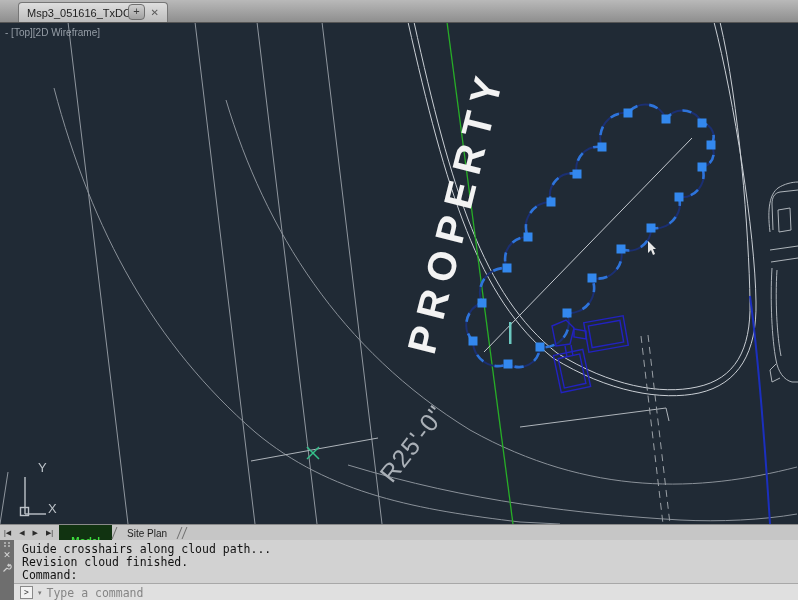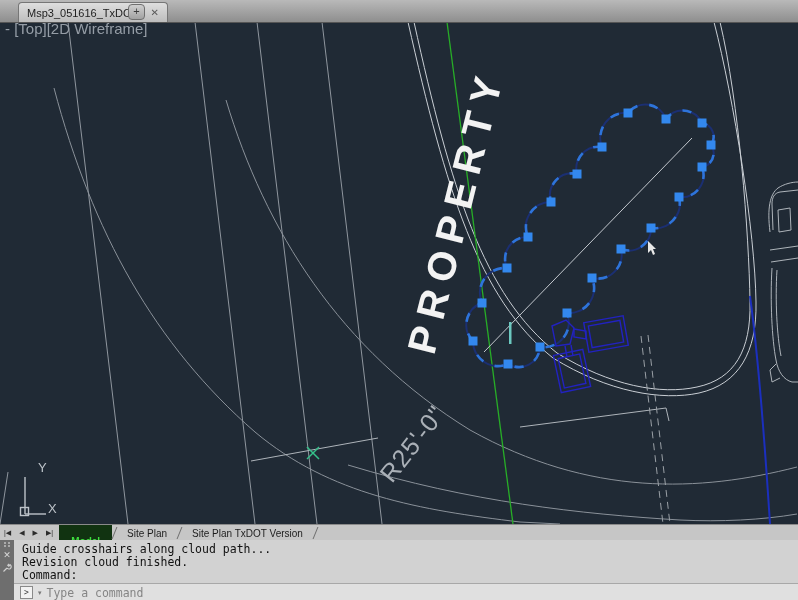--- a/index.html
+++ b/index.html
@@ -13,21 +13,21 @@
     background:linear-gradient(#dedede,#bdbdbd);border:1px solid #767676;border-bottom:none;
     border-radius:4px 4px 0 0;display:flex;align-items:center;padding:0 8px;gap:8px;}
   .file-tab-label{font-size:11px;color:#1d1d1d;white-space:nowrap;}
   .file-tab-close{font-size:10px;color:#5a5a5a;line-height:10px;cursor:default;}
   .new-tab-btn{position:absolute;left:128px;top:4px;width:15px;height:14px;
     background:linear-gradient(#cfcfcf,#a2a2a2);border:1px solid #6f6f6f;border-radius:4px;
     font-size:11px;line-height:12px;text-align:center;color:#3c3c3c;}
 
   
   .canvas{position:absolute;left:0;top:0;width:798px;height:524px;background:#202a35;}
-  .viewport-label{position:absolute;left:5px;top:20px;font-size:15px;color:#959da6;letter-spacing:0px;}
+  .viewport-label{position:absolute;left:5px;top:27px;font-size:10px;color:#959da6;letter-spacing:0px;}
 
   
   .layout-tab-bar{position:absolute;left:0;top:524px;width:798px;height:16px;background:#c6c6c6;
     border-top:1px solid #8a8a8a;display:flex;align-items:stretch;font-size:10px;}
   .tabnav{display:flex;align-items:center;padding:0 2px;gap:4px;}
   .tabnav span{color:#2b2b2b;font-size:7px;padding:0 2px;}
   .model-tab{background:#113311;color:#3ede3e;font-weight:bold;display:flex;align-items:center;
     padding:16px 12px;margin-left:2px;}
   .paper-tab{display:flex;align-items:center;padding:1px 10px;color:#1c1c1c;}
   .tab-divider{width:1px;background:#6d6d6d;margin:2px 2px;transform:skewX(-22deg);}
@@ -179,21 +179,20 @@
   <div class="tabnav">
     <span>|◀</span>
     <span>◀</span>
     <span>▶</span>
     <span>▶|</span>
   </div>
   <div class="model-tab">Model</div>
   <div class="tab-divider"></div>
   <div class="paper-tab">Site Plan</div>
   <div class="tab-divider"></div>
-  <div class="paper-tab">Site Plan TxDOT Version</div>
   <div class="tab-divider"></div>
 </div>
 
 <div class="command-window">
   <div class="cmd-gutter">
     <div class="grip-dots"></div>
     <span class="close-x">✕</span>
     <svg width="10" height="10" viewBox="0 0 10 10">
       <path d="M1.5,8.5 L5,5 M5,5 a2.3,2.3 0 1 0 3.2,-3.2 l-1.4,1.4 -1,-1 1.4,-1.4" stroke="#d0d0d0" stroke-width="1.2" fill="none"></path>
     </svg>

